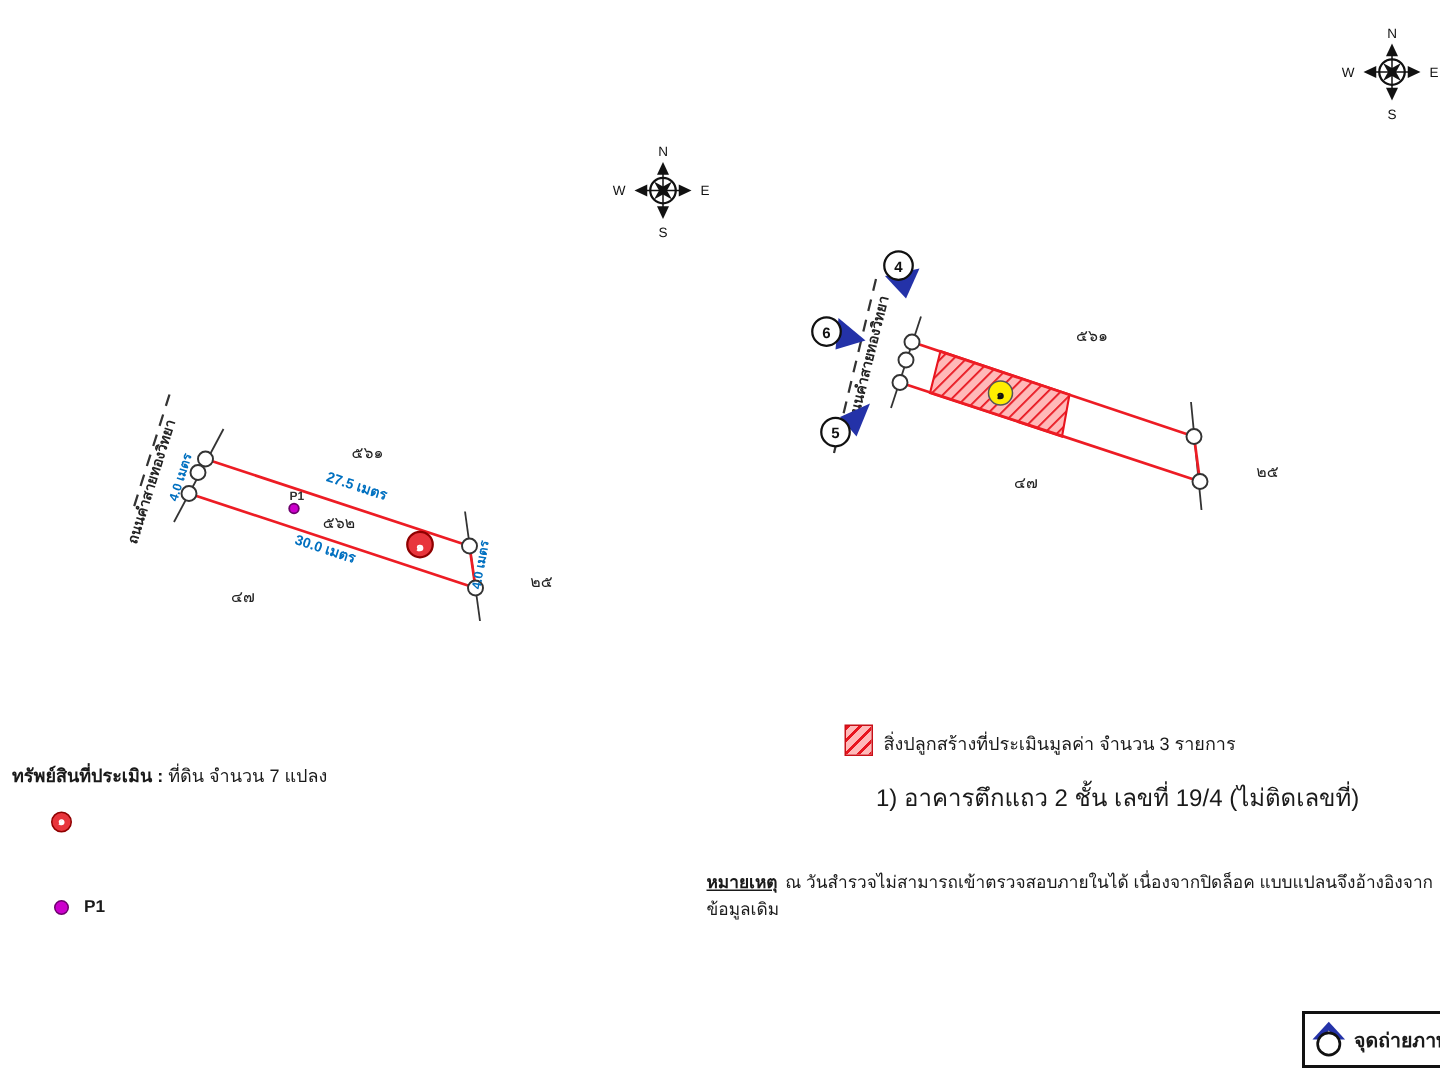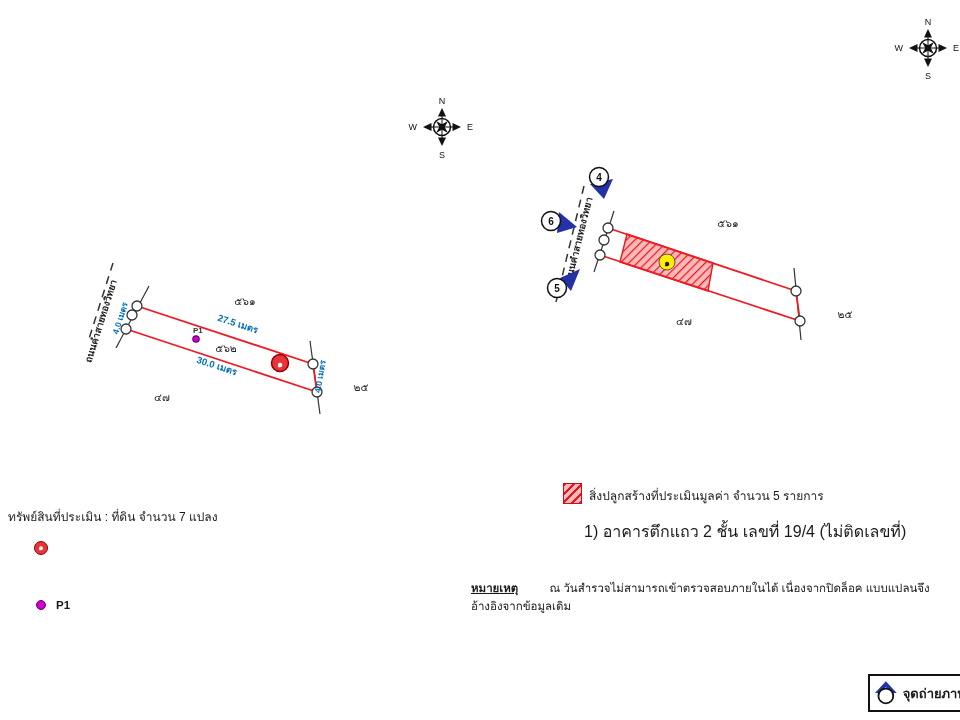--- a/index.html
+++ b/index.html
@@ -7,21 +7,21 @@
     width:960px;height:720px;position:relative;overflow:hidden;
     background:#ffffff;
     font-family:"Liberation Sans","DejaVu Sans",sans-serif;
     color:#1a1a1a;
   }
   .abs{position:absolute;}
   svg text{font-family:"Liberation Sans","DejaVu Sans",sans-serif;}
 
   
   .property-heading{left:8px;top:507px;font-size:12px;}
-  .property-heading .b{font-weight:normal;}
+  .property-heading .b{font-weight:bold;}
   .deed-badge{
     left:34px;top:541px;width:14px;height:14px;border-radius:50%;
     background:#e8353c;border:1.5px solid #8f0000;box-sizing:border-box;
     color:#fff;font-size:8px;font-weight:bold;text-align:center;line-height:11px;
   }
   .deed-lines{left:60px;top:536px;font-size:12px;line-height:20px;width:450px;}
   .gps-row{left:36px;top:599px;font-size:11.5px;display:flex;align-items:center;}
   .gps-dot{
     width:8px;height:8px;border-radius:50%;background:#cc00cc;border:1.5px solid #6d006d;
     display:inline-block;margin-right:10px;
@@ -31,21 +31,21 @@
 
   
   .legend-swatch{
     left:563px;top:483px;width:19px;height:21px;box-sizing:border-box;
     border:1.5px solid #c81018;
     background:repeating-linear-gradient(135deg,#e8141e 0 2px,#ffb9b9 2px 6px);
   }
   .legend-text{left:589px;top:486px;font-size:12px;}
   .legend-item{left:584px;top:519px;font-size:16px;}
   .note-row{left:471px;top:579px;font-size:11.5px;}
-  .note-label{font-weight:bold;text-decoration:underline;margin-right:28px;}
+  .note-label{font-weight:bold;text-decoration:underline;margin-right:2px;}
 
   
   .photo-box{
     left:868px;top:674px;width:100px;height:38px;box-sizing:border-box;
     border:2px solid #111;background:#fff;
     display:flex;align-items:center;gap:4px;padding-left:3px;
   }
   .photo-box .label{font-size:13px;font-weight:bold;white-space:nowrap;}
 </style>
 </head>
@@ -179,21 +179,21 @@
 <div class="abs deed-badge">๑</div>
 <div class="abs deed-lines">
 </div>
 
 <div class="abs gps-row">
   <span class="gps-dot"></span>
   <span class="b">P1</span>
 </div>
 
 <div class="abs legend-swatch"></div>
-<div class="abs legend-text">สิ่งปลูกสร้างที่ประเมินมูลค่า จำนวน 5 รายการ</div>
+<div class="abs legend-text">สิ่งปลูกสร้างที่ประเมินมูลค่า จำนวน 3 รายการ</div>
 <div class="abs legend-item">1) อาคารตึกแถว 2 ชั้น เลขที่ 19/4 (ไม่ติดเลขที่)</div>
 
 <div class="abs note-row">
   <span class="note-label">หมายเหตุ</span>
   <span>ณ วันสำรวจไม่สามารถเข้าตรวจสอบภายในได้ เนื่องจากปิดล็อค แบบแปลนจึงอ้างอิงจากข้อมูลเดิม</span>
 </div>
 
 <div class="abs photo-box">
   <svg width="26" height="26" viewBox="0 0 26 26">
     <polygon points="13,1 2,13 24,13" fill="#2432a8"></polygon>

